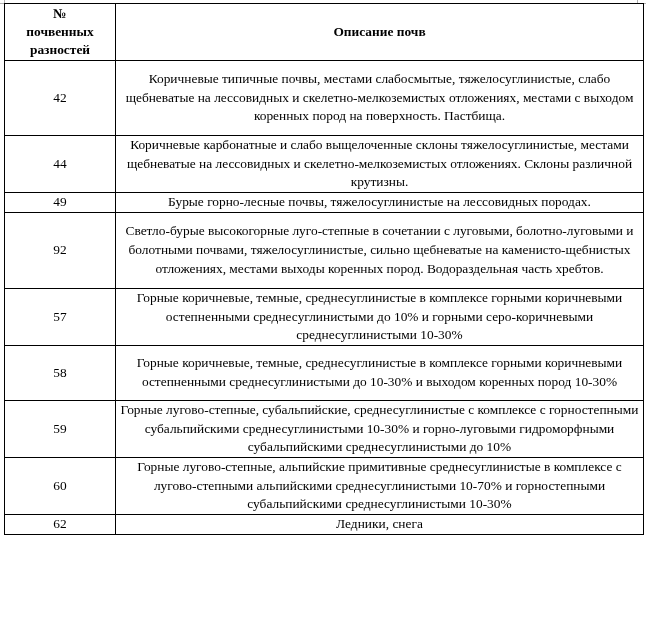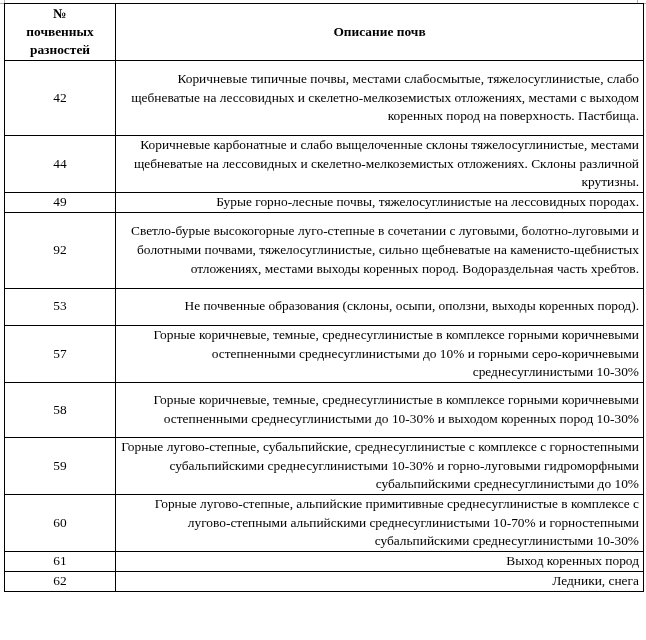--- a/index.html
+++ b/index.html
@@ -18,21 +18,21 @@
   }
   table.soils td, table.soils th {
     border: 1px solid #000;
     vertical-align: middle;
     padding: 0 4px;
   }
   table.soils th { font-weight: bold; text-align: center; }
   col.c-num { width: 111px; }
   col.c-desc { width: 528px; }
   td.num { text-align: center; font-weight: normal; }
-  td.desc { text-align: right; padding-left: 5px; padding-right: 2px; }
+  td.desc { text-align: center; padding-left: 5px; padding-right: 2px; }
   .hdr-num { line-height: 18.3px; padding-top: 1px; padding-bottom: 0; }
 </style>
 </head>
 <body>
 
 <div class="corner-tl"></div>
 <div class="corner-tr"></div>
 
 <table class="soils">
   <colgroup>
@@ -59,42 +59,34 @@
       <td class="desc">Коричневые карбонатные и слабо выщелоченные склоны тяжелосуглинистые, местами щебневатые на лессовидных и скелетно-мелкоземистых отложениях. Склоны различной крутизны.</td>
     </tr>
     <tr style="height:18px">
       <td class="num">49</td>
       <td class="desc">Бурые горно-лесные почвы, тяжелосуглинистые на лессовидных породах.</td>
     </tr>
     <tr style="height:76px">
       <td class="num">92</td>
       <td class="desc">Светло-бурые высокогорные луго-степные в сочетании с луговыми, болотно-луговыми и болотными почвами, тяжелосуглинистые, сильно щебневатые на каменисто-щебнистых отложениях, местами выходы коренных пород. Водораздельная часть хребтов.</td>
     </tr>
-    <tr style="height:37px">
-      <td class="num">53</td>
-      <td class="desc">Не почвенные образования (склоны, осыпи, оползни, выходы коренных пород).</td>
-    </tr>
     <tr style="height:55px">
       <td class="num">57</td>
       <td class="desc">Горные коричневые, темные, среднесуглинистые в комплексе горными коричневыми остепненными среднесуглинистыми до 10% и горными серо-коричневыми среднесуглинистыми 10-30%</td>
     </tr>
     <tr style="height:55px">
       <td class="num">58</td>
       <td class="desc">Горные коричневые, темные, среднесуглинистые в комплексе горными коричневыми остепненными среднесуглинистыми до 10-30% и выходом коренных пород 10-30%</td>
     </tr>
     <tr style="height:56px">
       <td class="num">59</td>
       <td class="desc">Горные лугово-степные, субальпийские, среднесуглинистые с комплексе с горностепными субальпийскими среднесуглинистыми 10-30% и горно-луговыми гидроморфными субальпийскими среднесуглинистыми до 10%</td>
     </tr>
     <tr style="height:57px">
       <td class="num">60</td>
       <td class="desc">Горные лугово-степные, альпийские примитивные среднесуглинистые в комплексе с лугово-степными альпийскими среднесуглинистыми 10-70% и горностепными субальпийскими среднесуглинистыми 10-30%</td>
     </tr>
-    <tr style="height:19px">
-      <td class="num">61</td>
-      <td class="desc">Выход коренных пород</td>
-    </tr>
     <tr style="height:17px">
       <td class="num">62</td>
       <td class="desc">Ледники, снега</td>
     </tr>
   </tbody>
 </table>
 
 </body></html>

